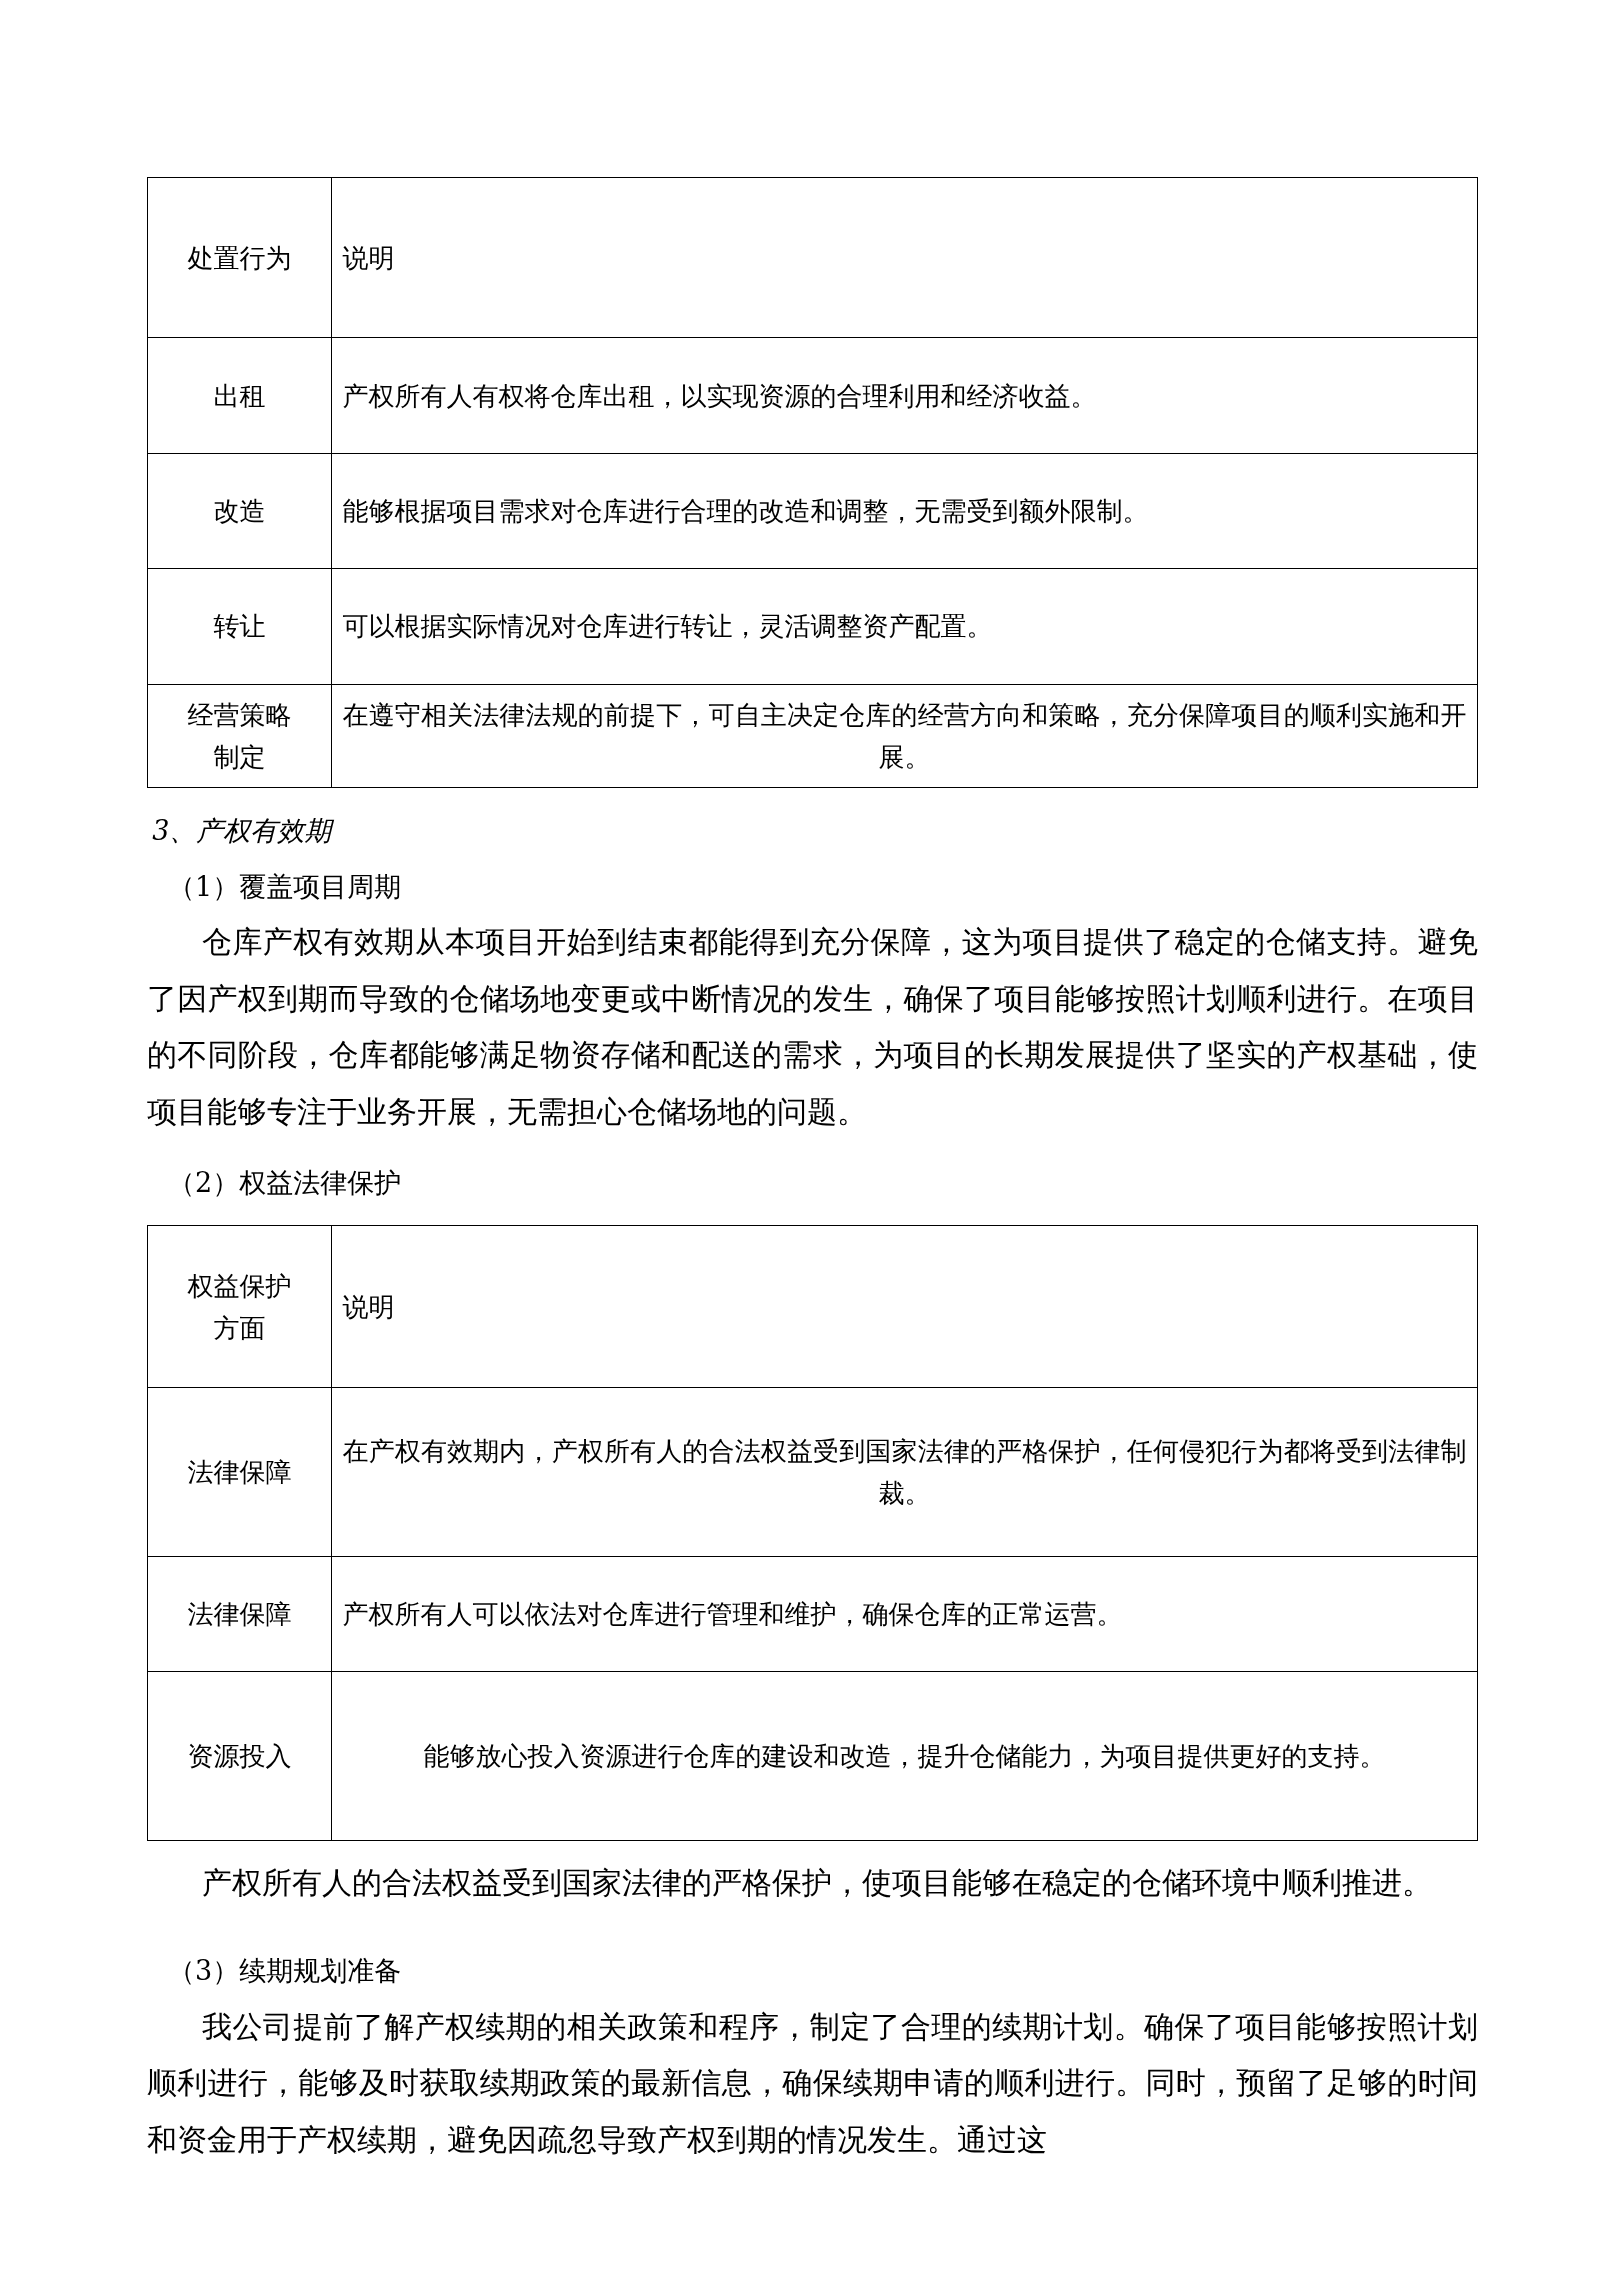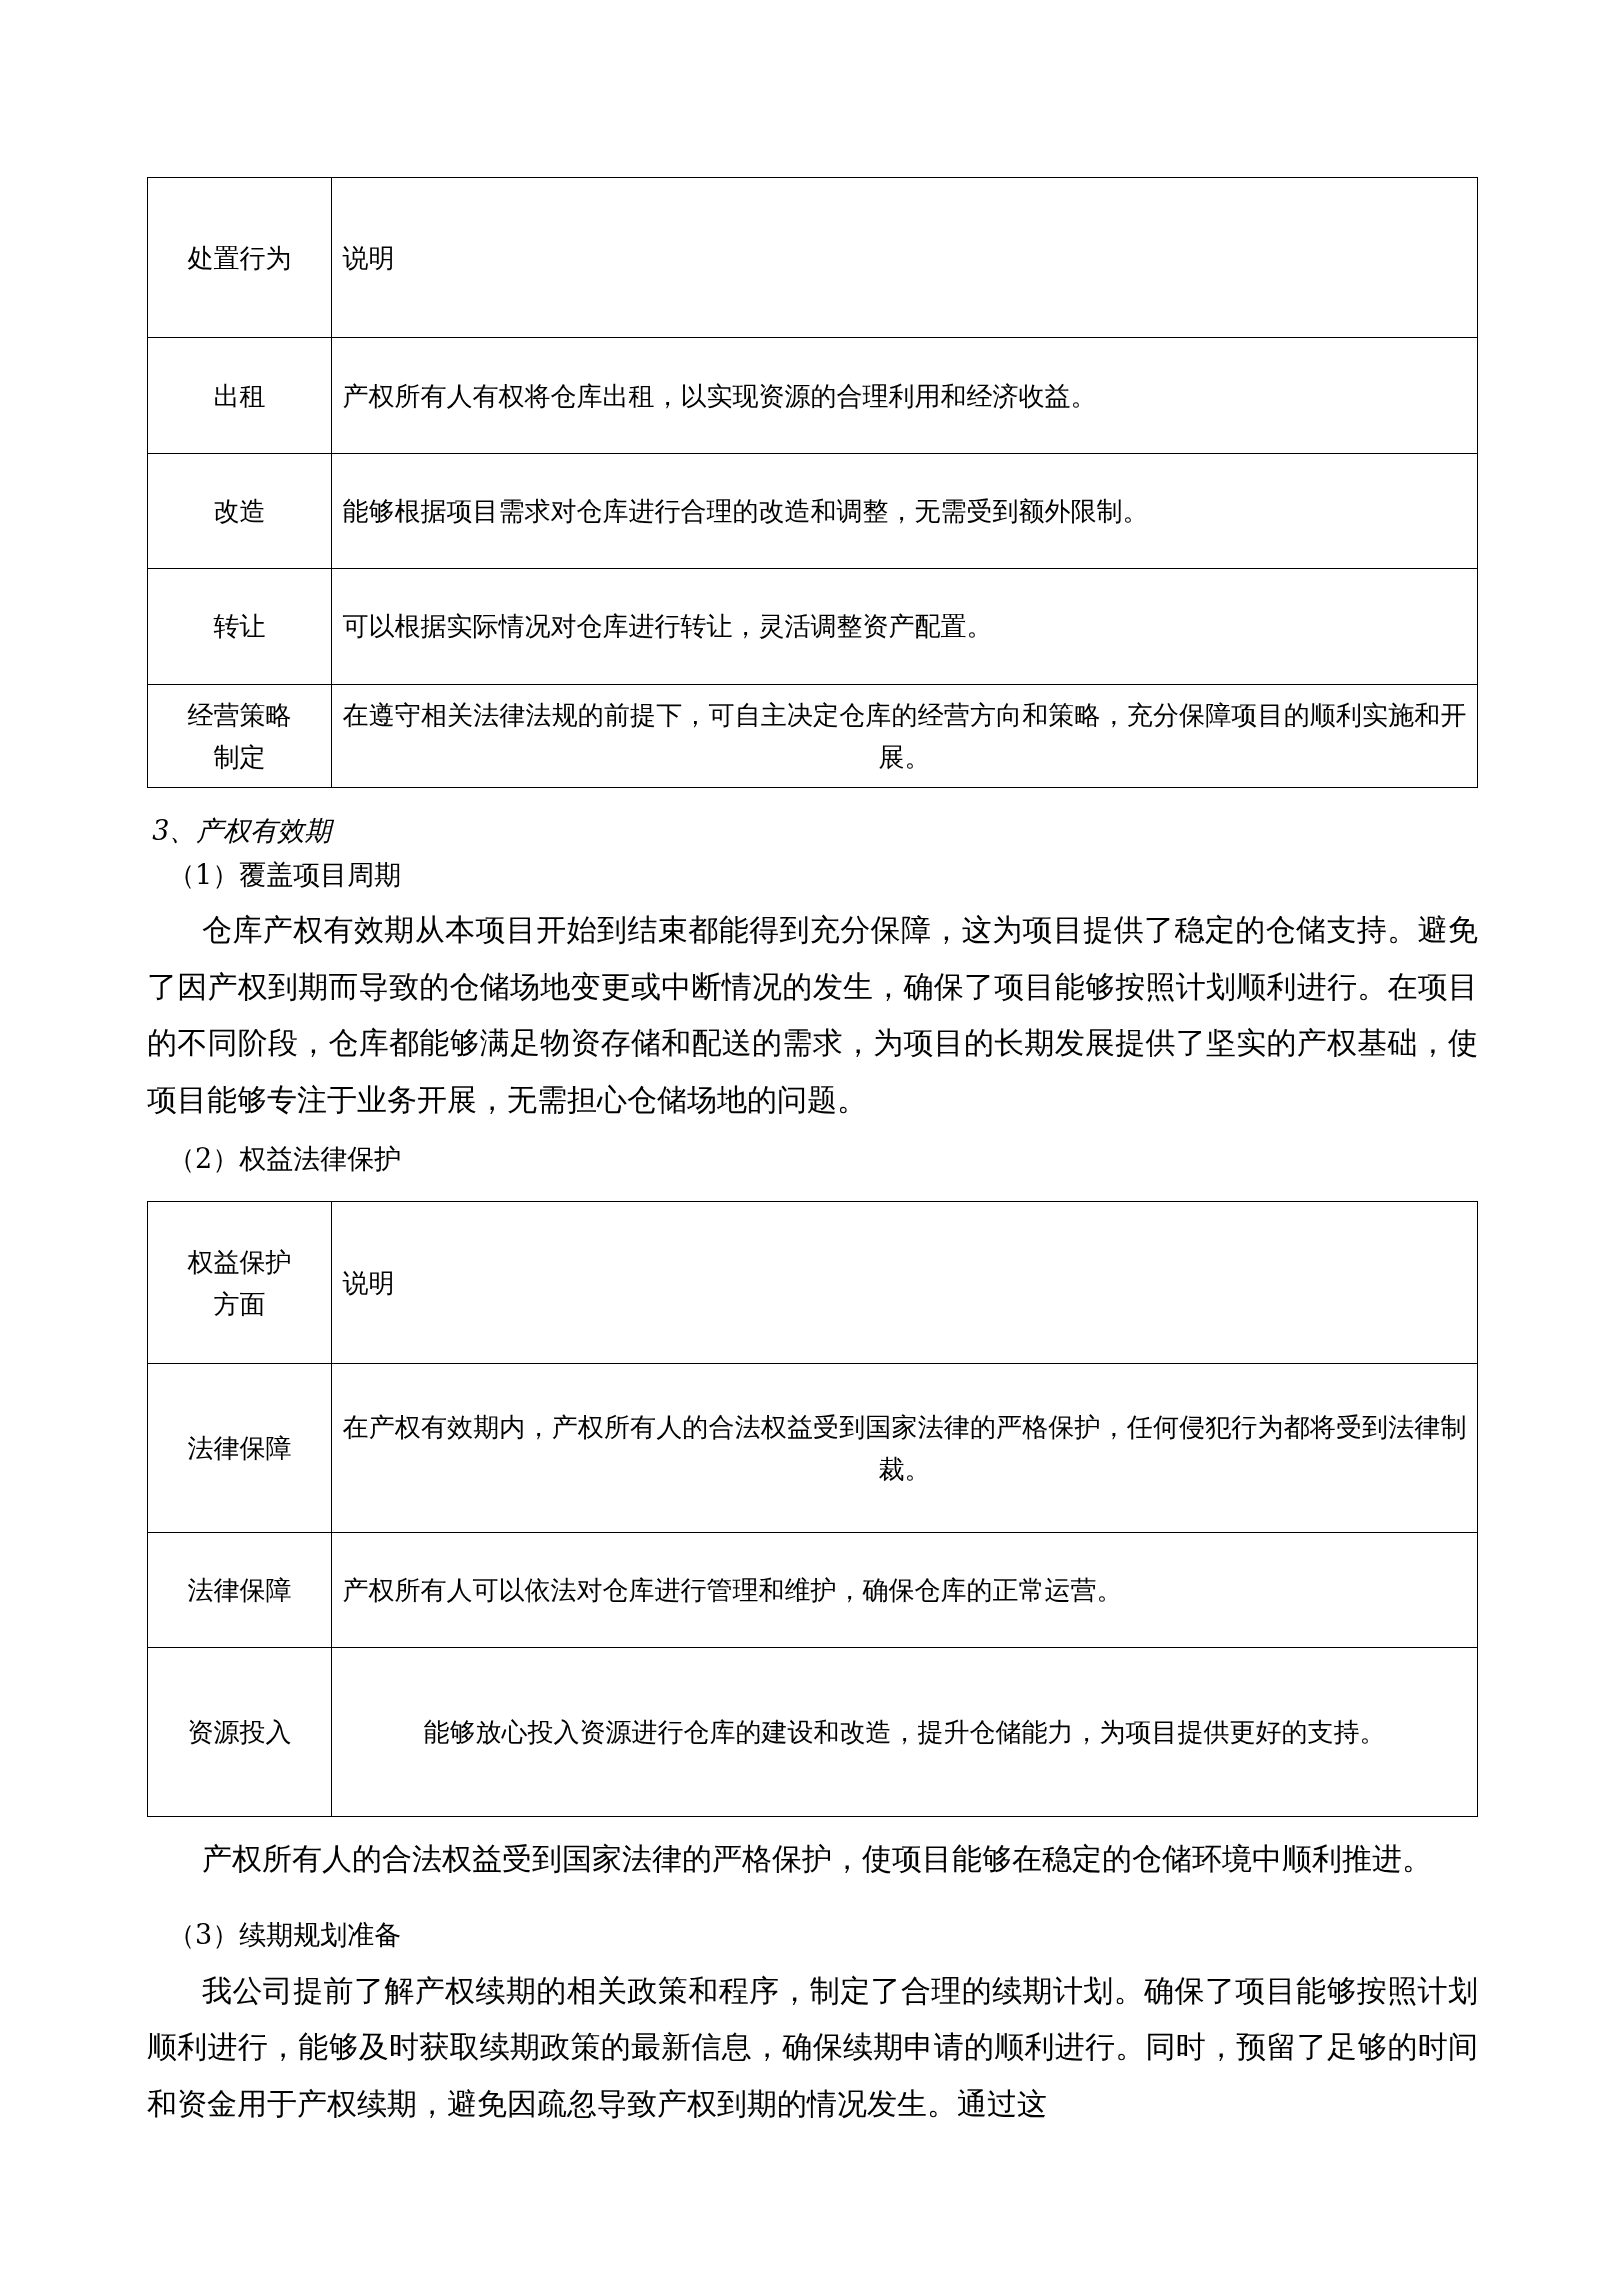--- a/index.html
+++ b/index.html
@@ -69,21 +69,21 @@
     padding: 0;
     white-space: pre;
   }
   .h-num {
     margin-top: 29px;
     margin-bottom: 16px;
     padding-left: 5.2px;
     font-style: italic;
   }
   .h-sub {
-    margin-top: 17px;
+    margin-top: 29px;
     margin-bottom: 0;
     padding-left: 21px;
   }
   .para {
     font-size: 30px;
     line-height: 1.88;
     margin: 14.4px 0 0 0;
     text-align: justify;
     text-justify: inter-ideograph;
     text-indent: 55px;

